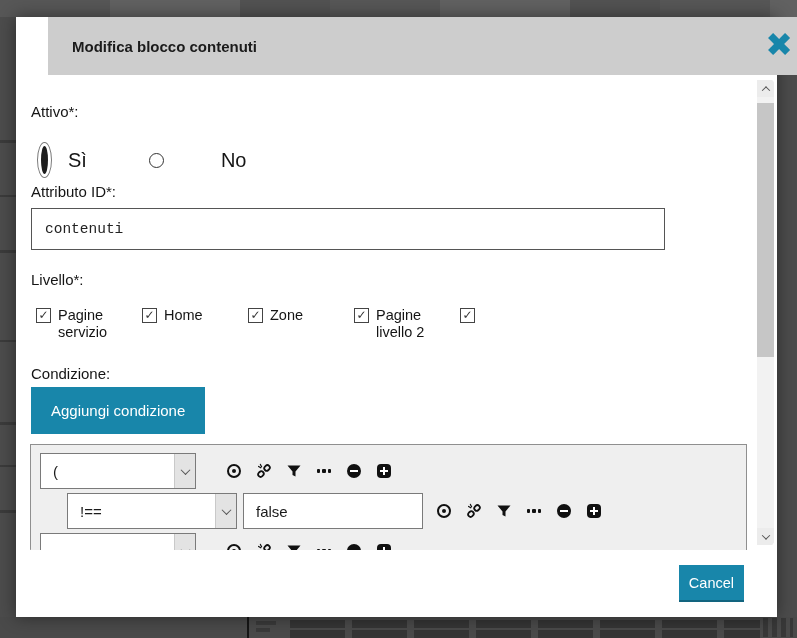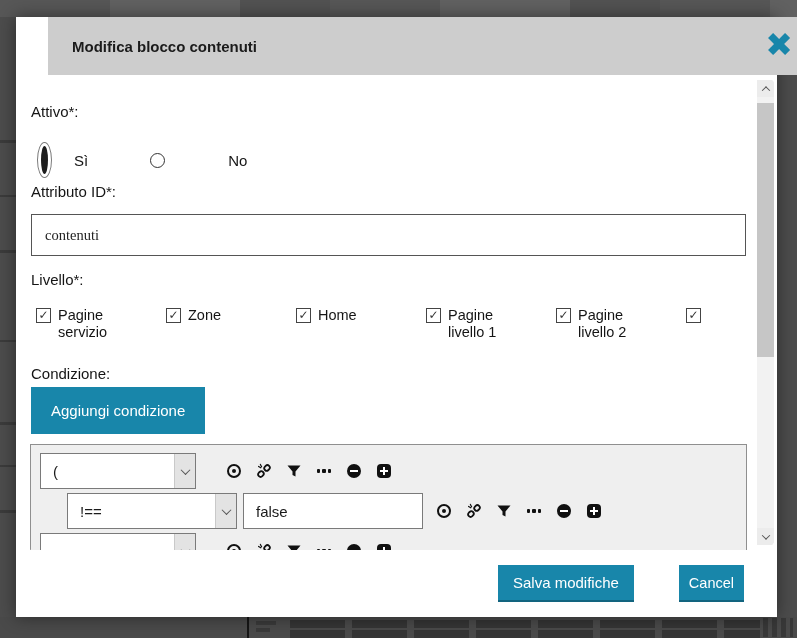--- a/index.html
+++ b/index.html
@@ -31,29 +31,29 @@
   .m-body { position:absolute; left:0; top:58px; width:761px; height:475px; background:#fff; overflow:hidden;border-radius:17px; }
   .m-footer { position:absolute; left:0; top:533px; width:761px; height:67px; background:#fff;
     display:flex; align-items:center; justify-content:flex-end; gap:28px; padding-right:33px; }
 
   .field-label { position:absolute; left:15px; font-size:15px; color:#151515; }
 
   
   .radio-row { position:absolute; left:21px; top:67px; display:flex; align-items:center; }
   .radio { width:15px; height:15px; border:1px solid #333; border-radius:50%; background:#fff; position:relative; cursor:pointer; }
   .radio.sel::after { content:""; position:absolute; inset:3px; background:#1d1d1d; border-radius:50%; }
-  .radio-lbl { font-size:15px; color:#151515; margin-left:22px; }
+  .radio-lbl { font-size:20px; color:#151515; margin-left:16px; }
   .radio-opt2 { margin-left:62px; display:flex; align-items:center;gap:41px; }
 
-  .txt-input { position:absolute; left:15px; top:139px; width:715px; height:42px;
-    border:1px solid #555; background:#fff; font-family:Liberation Serif, serif;
+  .txt-input { position:absolute; left:15px; top:133px; width:634px; height:42px;
+    border:1px solid #555; background:#fff; font-family:Liberation Mono, monospace;
     font-size:14.5px; color:#222; padding:0 0 0 13px; outline:none; }
 
   
-  .cb-row { position:absolute; left:20px; top:232px; display:flex;gap:24px; }
+  .cb-row { position:absolute; left:20px; top:232px; display:flex; }
   .cb-item { display:flex; align-items:flex-start; width:106px; }
   .cb-item:last-child { width:auto; }
   .cb { width:15px; height:15px; border:1px solid #444; background:#fff; position:relative; margin-top:1px; cursor:pointer; flex:0 0 auto; }
   .cb.checked::after { content:"\2713"; position:absolute; left:1.5px; top:-1px; font-size:12px; color:#333; }
   .cb-lbl { font-size:14.5px; color:#151515; margin-left:7px; width:64px; line-height:17px; }
 
   .btn { background:#1886aa; color:#fff; border:none; cursor:pointer;
     font-family:"Liberation Sans","DejaVu Sans",sans-serif; }
   .add-btn { position:absolute; left:15px; top:312px; height:47px; padding:0 20px; font-size:15px; }
 
@@ -143,29 +143,25 @@
 
       <div class="field-label" style="top:196px;">Livello*:</div>
 
       <div class="cb-row">
         <span class="cb-item">
           <span class="cb checked"></span>
           <span class="cb-lbl">Pagine servizio</span>
         </span>
         <span class="cb-item">
           <span class="cb checked"></span>
+          <span class="cb-lbl">Home</span>
+        </span>
+        <span class="cb-item">
+          <span class="cb checked"></span>
           <span class="cb-lbl">Zone</span>
-        </span>
-        <span class="cb-item">
-          <span class="cb checked"></span>
-          <span class="cb-lbl">Home</span>
-        </span>
-        <span class="cb-item">
-          <span class="cb checked"></span>
-          <span class="cb-lbl">Pagine livello 1</span>
         </span>
         <span class="cb-item">
           <span class="cb checked"></span>
           <span class="cb-lbl">Pagine livello 2</span>
         </span>
         <span class="cb-item">
           <span class="cb checked"></span>
         </span>
       </div>
 
@@ -315,18 +311,17 @@
           </span>
         <span class="sbar-thumb"></span>
         <span class="sbar-btn sbar-down">
             <span class="s-chev s-down"></span>
           </span>
       </div>
 
     </div>
 
     <div class="m-footer">
-      <button class="btn save-btn">Salva modifiche</button>
       <button class="btn cancel-btn">Cancel</button>
     </div>
 
   </div>
 </div>
 
 </body></html>

